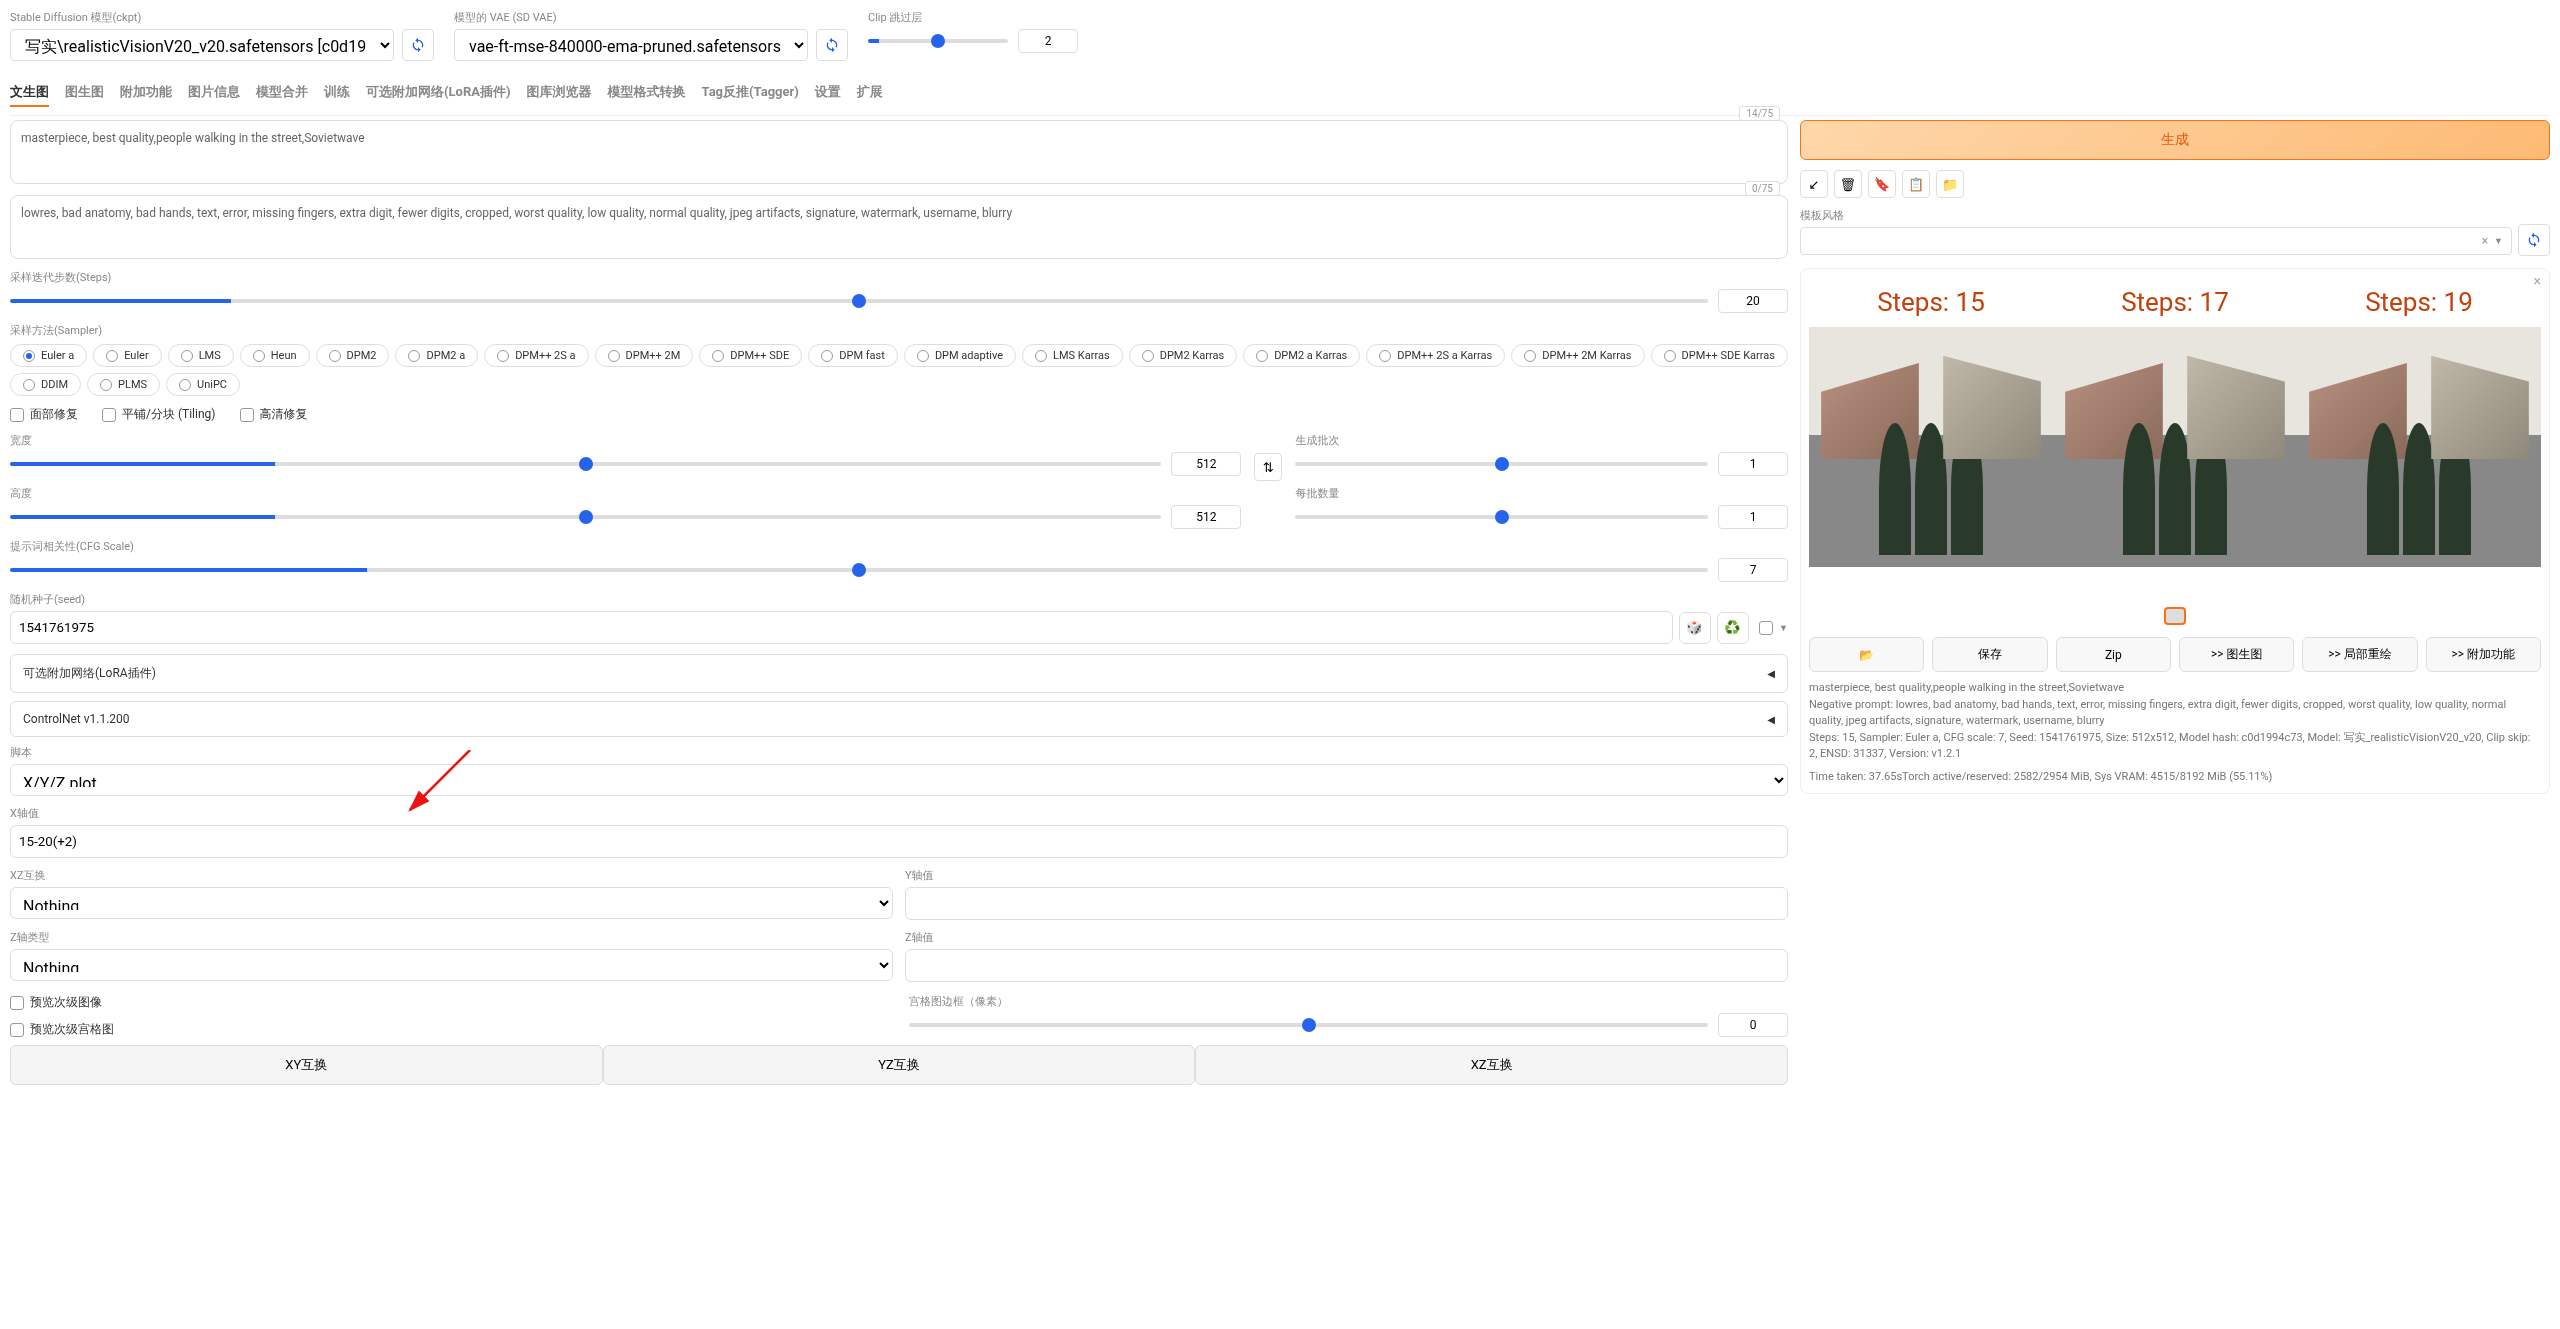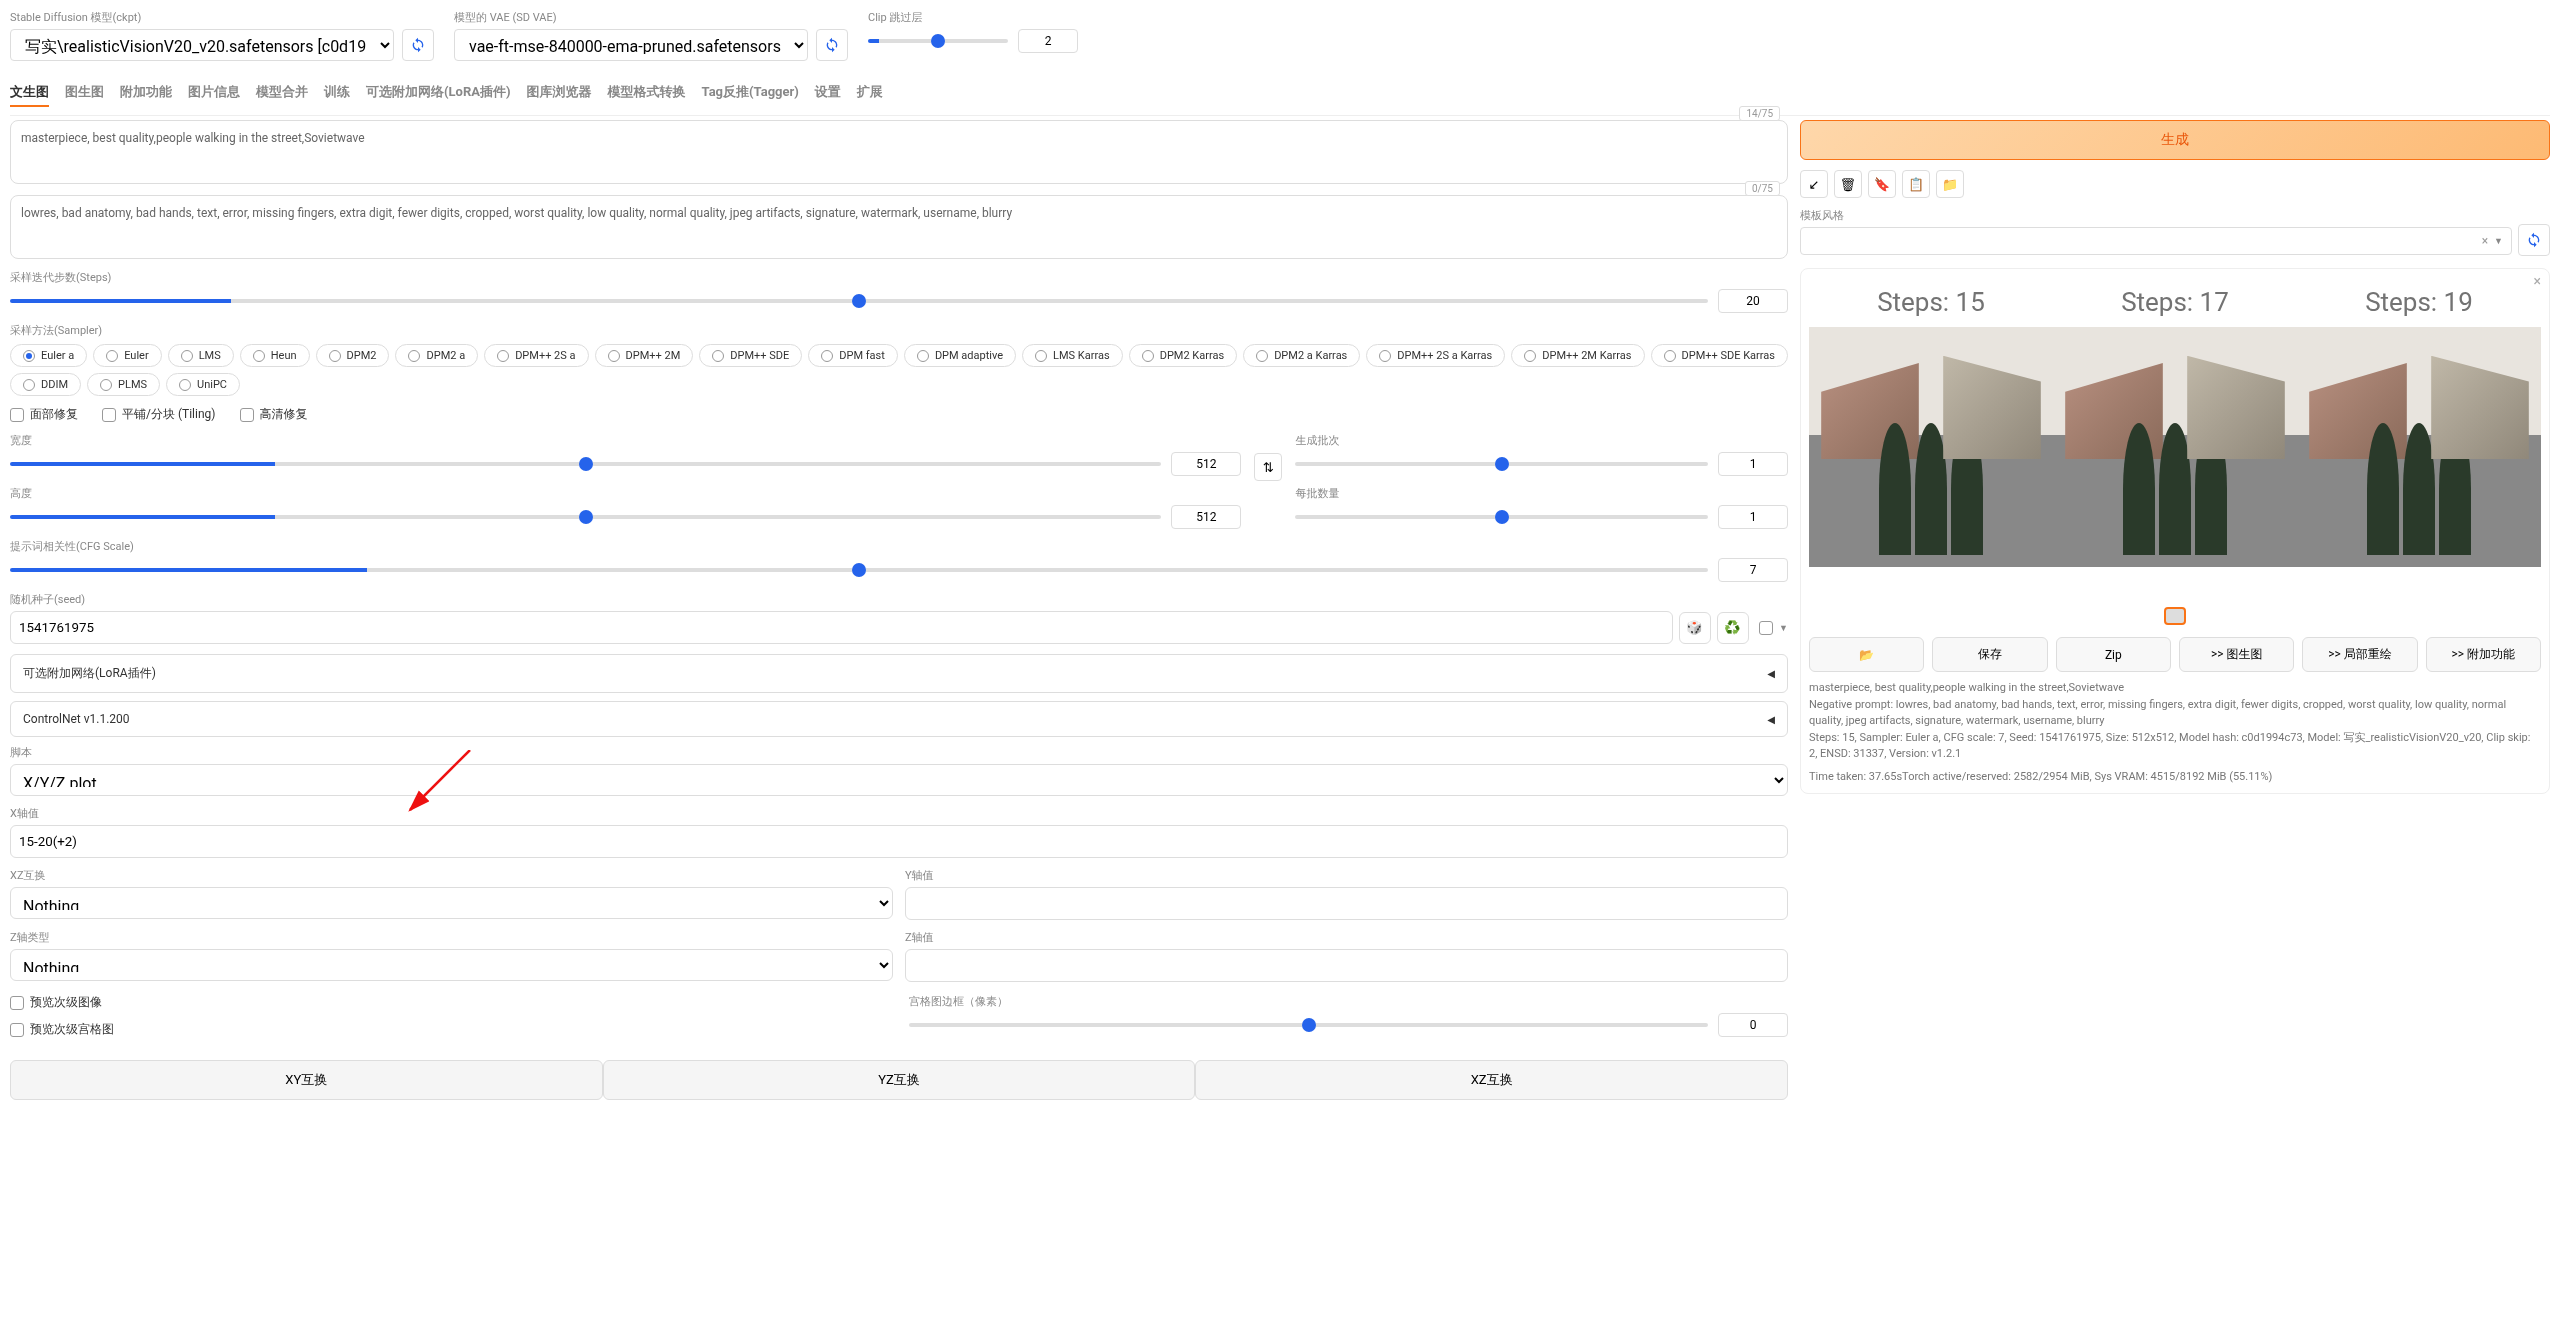--- a/index.html
+++ b/index.html
@@ -52,26 +52,26 @@
 .batch-col { flex: 1 !important; }
 .swap-btn { width: 28px; height: 28px; border: 1px solid #ddd; border-radius: 4px; background: #fff; cursor: pointer; }
 .seed-row { display: flex; gap: 6px; margin-top: 4px; align-items: center; }
 .seed-row input[type=text] { flex: 1; border: 1px solid #ddd; border-radius: 6px; padding: 8px; }
 .sq-btn { width: 32px; height: 32px; border: 1px solid #ddd; border-radius: 6px; background: #fff; cursor: pointer; }
 .accordion { border: 1px solid #ddd; border-radius: 6px; padding: 10px 12px; margin-bottom: 8px; display: flex; justify-content: space-between; align-items: center; cursor: pointer; }
 .script-sel { width: 100%; border: 1px solid #ddd; border-radius: 6px; padding: 8px; margin-top: 4px; }
 .axis-row { display: flex; gap: 12px; margin-top: 10px; }
 .axis-col { flex: 1; }
 .text-input { width: 100%; border: 1px solid #ddd; border-radius: 6px; padding: 8px; margin-top: 4px; }
-.swap-buttons { display: flex; gap: 0; margin-top: 22px; }
+.swap-buttons { display: flex; gap: 0; margin-top: 7px; }
 .swap-buttons button { flex: 1; padding: 10px; border: 1px solid #ddd; border-radius: 6px; background: #f5f5f5; cursor: pointer; font-size: 13px; }
 .output-area { border: 1px solid #eee; border-radius: 8px; padding: 8px; position: relative; }
 .close-x { position: absolute; right: 8px; top: 4px; color: #aaa; cursor: pointer; font-size: 14px; }
 .result-canvas { background: #fff; display: flex; flex-direction: column; }
-.steps-header { display: flex; justify-content: space-around; padding: 10px 0; font-size: 26px; font-weight: 400; color:#737373;}
+.steps-header { display: flex; justify-content: space-around; padding: 10px 0; font-size: 26px; font-weight: 400; color:#c2410c;}
 .imgs-row { display: flex; gap: 0; }
 .fake-img { flex: 1; height: 240px; background: linear-gradient(to bottom, #e8e4de 0%, #e8e4de 45%, #888 45%, #888 100%); position: relative; }
 .fake-img::before { content:''; position:absolute; left:5%; right:55%; top:15%; bottom:45%; background: linear-gradient(135deg,#b89080,#8a6a5a); clip-path: polygon(0 100%, 100% 100%, 100% 0, 0 30%);}
 .fake-img::after { content:''; position:absolute; left:55%; right:5%; top:12%; bottom:45%; background: linear-gradient(135deg,#c0b8a8,#90887a); clip-path: polygon(0 0, 100% 25%, 100% 100%, 0 100%);}
 .people { position: absolute; left: 25%; right: 25%; top: 40%; bottom: 5%; display: flex; gap: 4px; justify-content: center; }
 .person { width: 32px; background: #2a3a2a; border-radius: 50% 50% 0 0; }
 .thumbs { display: flex; justify-content: center; margin-top: 40px; }
 .thumb { width: 22px; height: 18px; border: 2px solid #f97316; border-radius: 4px; background:#ddd; }
 .bottom-btns { display: flex; gap: 8px; margin-top: 12px; }
 .bottom-btns button { flex: 1; padding: 8px; border: 1px solid #ddd; border-radius: 6px; background: #f8f8f8; cursor: pointer; font-size: 12px; }

